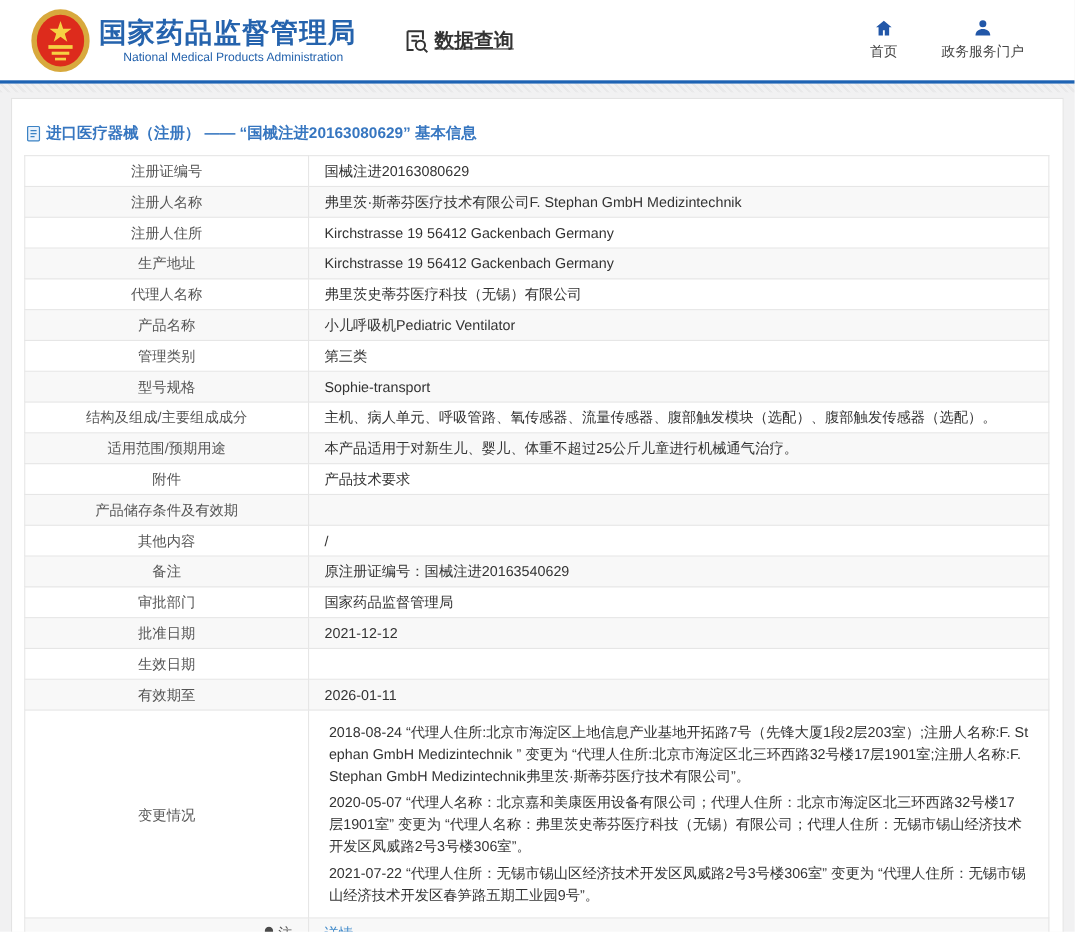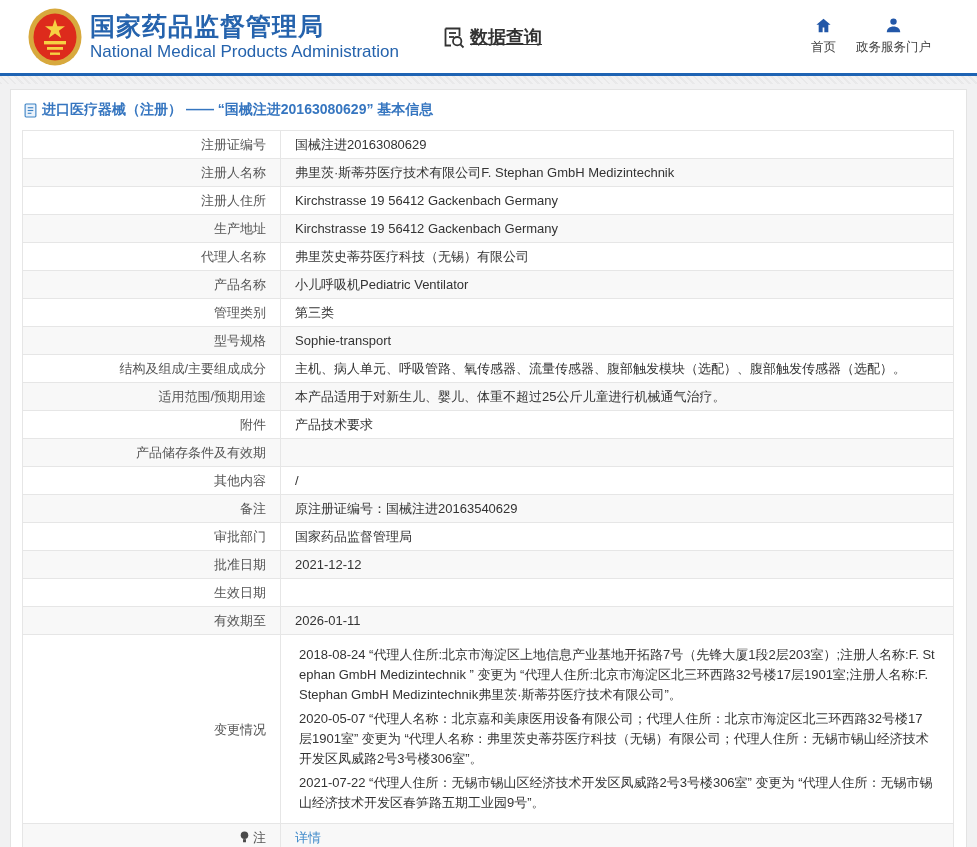--- a/index.html
+++ b/index.html
@@ -11,48 +11,48 @@
   }
   
   .header{
     height:76px;background:#ffffff;display:flex;align-items:center;
     padding:0 28px;box-sizing:border-box;border-bottom:3px solid #1e63b3;
   }
   .brand{display:flex;align-items:center;}
   .emblem{width:54px;height:58px;flex:0 0 auto;}
   .brand-text{margin-left:8px;}
   .brand-cn{font-size:25px;font-weight:bold;color:#2563ad;letter-spacing:1px;line-height:28px;}
-  .brand-en{font-size:17px;color:#2563ad;margin-top:2px;}
+  .brand-en{font-size:11px;color:#2563ad;margin-top:2px;margin-left:22px;}
   .data-query{display:flex;align-items:center;margin-left:42px;cursor:pointer;}
   .data-query .dq-icon{width:24px;height:24px;margin-right:5px;}
   .dq-label{font-size:18px;color:#333;font-weight:bold;text-decoration:underline;}
   .header-spacer{flex:1;}
-  .top-nav{display:flex;align-items:center;gap:20px;margin-right:18px;}
+  .top-nav{display:flex;align-items:center;gap:40px;margin-right:18px;}
   .nav-item{display:flex;flex-direction:column;align-items:center;cursor:pointer;}
   .nav-item svg{width:17px;height:17px;}
   .nav-item .nav-label{font-size:12.5px;color:#444;margin-top:5px;white-space:nowrap;}
   .hatch{height:8px;background:repeating-linear-gradient(45deg,rgba(0,0,0,0.035) 0 2px,transparent 2px 5px);}
   
   .panel{
     width:957px;margin:5px auto 0;background:#ffffff;
     border:1px solid #e3e3e3;box-sizing:border-box;padding-bottom:12px;
   }
   .panel-title{
     display:flex;align-items:center;
-    padding:11px 13px 8px;font-size:14px;font-weight:bold;color:#3676c0;
+    padding:22px 13px 8px;font-size:14px;font-weight:bold;color:#3676c0;
   }
   .panel-title .pg-icon{width:13px;height:15px;margin-right:5px;flex:0 0 auto;}
   
   table.info{
     width:932px;margin:3px 11px 0;border-collapse:collapse;table-layout:fixed;
     font-size:13px;border:1px solid #c9c9c9;
   }
   table.info td{border:1px solid #e6e6e6;vertical-align:middle;}
   td.lbl{
-    width:229px;text-align:right;color:#555;padding:6px 14px;line-height:15px;
+    width:229px;text-align:center;color:#555;padding:6px 14px;line-height:15px;
     white-space:nowrap;
   }
   td.val{padding:6px 14px;color:#333;line-height:15px;word-break:break-all;}
   tr:nth-child(even){background:#f8f8f8;}
   td.val-change p{margin:4px;line-height:20px;}
   .note-lbl{display:flex;justify-content:flex-end;align-items:center;gap:3px;}
   .bulb{width:11px;height:13px;}
   a.detail-link{color:#428bca;text-decoration:none;cursor:pointer;}
 </style>
 </head>

